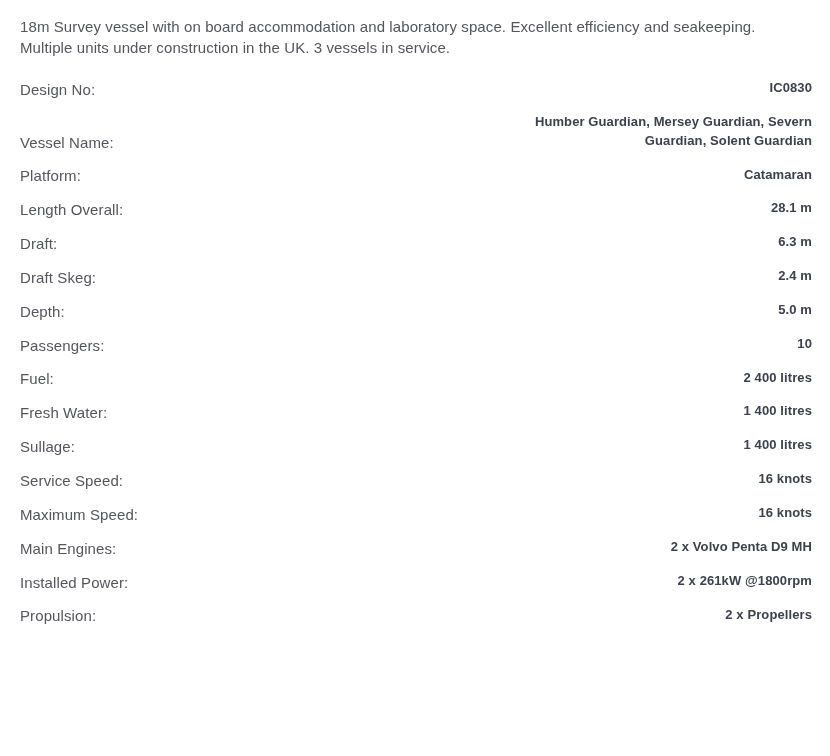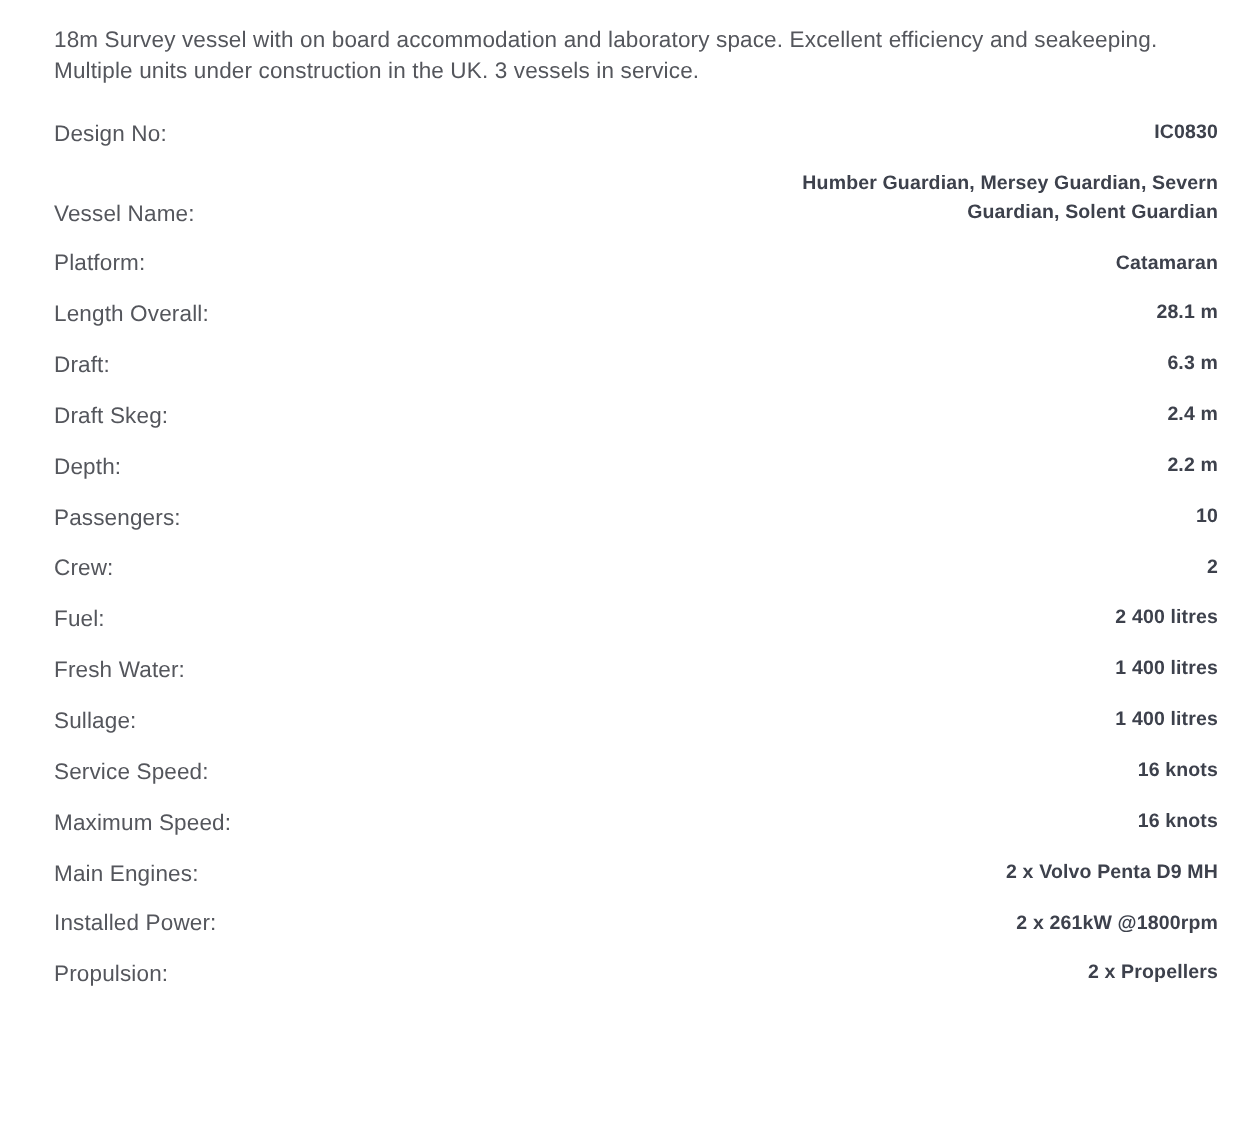--- a/index.html
+++ b/index.html
@@ -6,21 +6,21 @@
   html, body {
     width: 830px;
     height: 756px;
     background: #ffffff;
     font-family: "Liberation Sans", sans-serif;
     overflow: hidden;
   }
   .page {
     width: 830px;
     height: 756px;
-    padding: 16px 18px 10px 36px;
+    padding: 16px 18px 10px 20px;
   }
   .intro {
     color: var(--label-color, #54565c);
     font-size: 15px;
     line-height: 1.4;
     letter-spacing: 0.1px;
     margin-bottom: 14px;
     max-width: 800px;
   }
   .spec-table {
@@ -77,29 +77,25 @@
       <div class="spec-row">
         <div class="spec-label">Draft:</div>
         <div class="spec-value">6.3 m</div>
       </div>
       <div class="spec-row">
         <div class="spec-label">Draft Skeg:</div>
         <div class="spec-value">2.4 m</div>
       </div>
       <div class="spec-row">
         <div class="spec-label">Depth:</div>
-        <div class="spec-value">2.2 m</div>
+        <div class="spec-value">5.0 m</div>
       </div>
       <div class="spec-row">
         <div class="spec-label">Passengers:</div>
         <div class="spec-value">10</div>
-      </div>
-      <div class="spec-row">
-        <div class="spec-label">Crew:</div>
-        <div class="spec-value">2</div>
       </div>
       <div class="spec-row">
         <div class="spec-label">Fuel:</div>
         <div class="spec-value">2 400 litres</div>
       </div>
       <div class="spec-row">
         <div class="spec-label">Fresh Water:</div>
         <div class="spec-value">1 400 litres</div>
       </div>
       <div class="spec-row">

